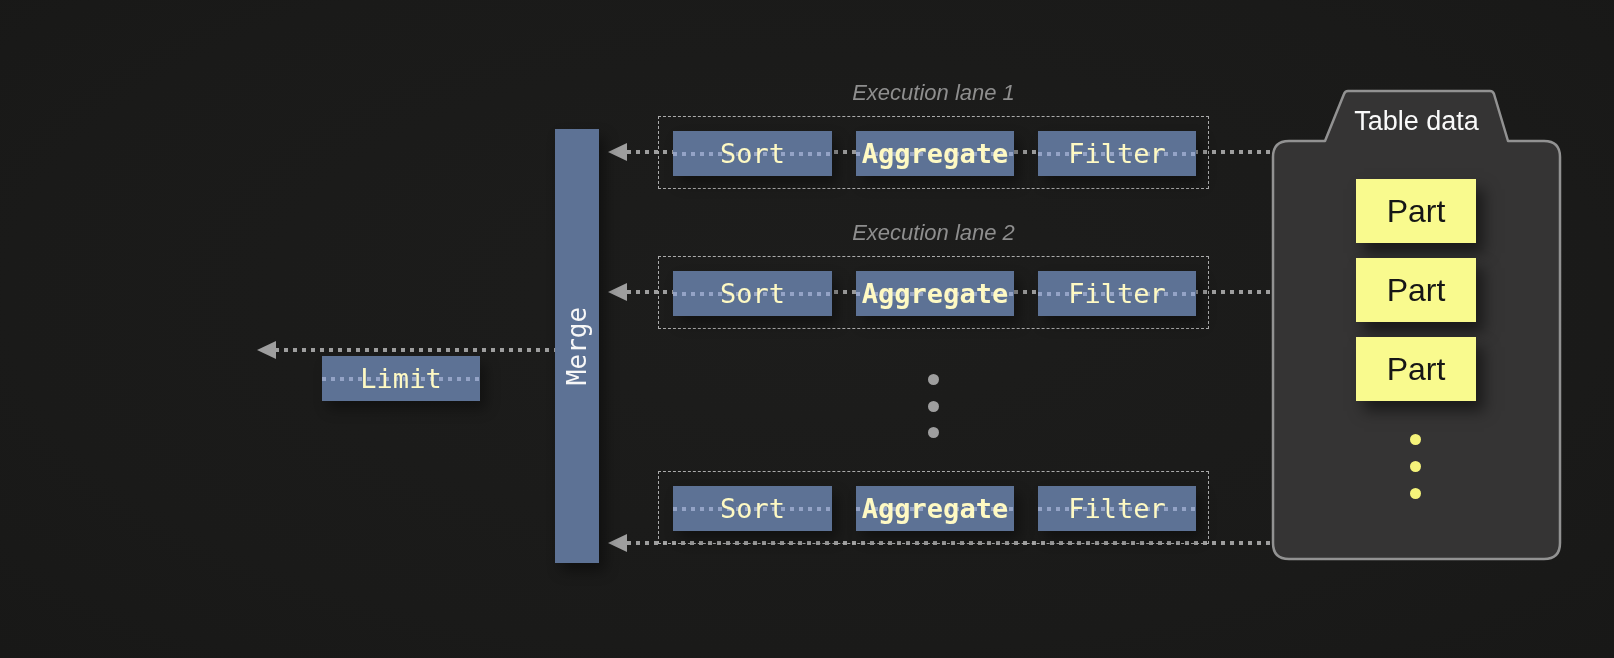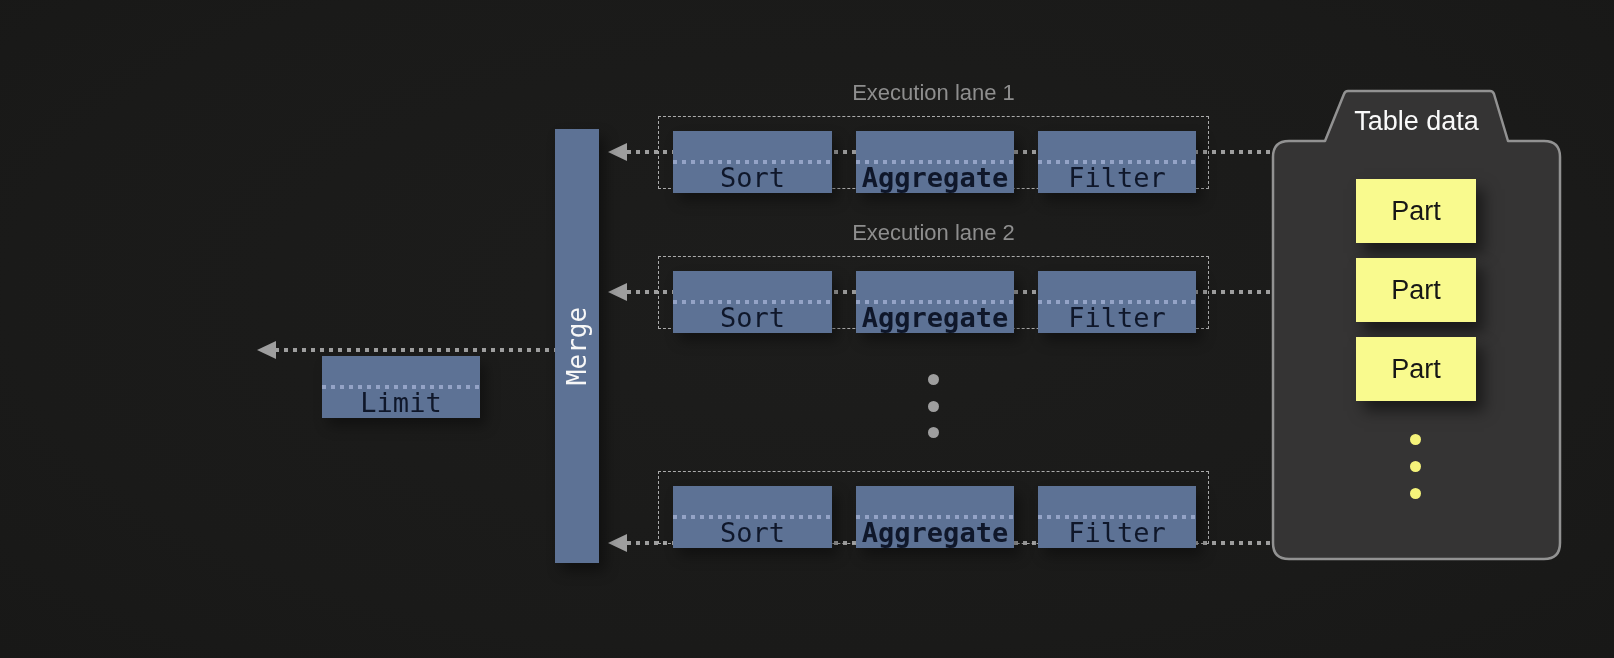--- a/index.html
+++ b/index.html
@@ -18,40 +18,40 @@
   }
   .arrow-left{
     position:absolute;width:0;height:0;
     border-top:9px solid transparent;
     border-bottom:9px solid transparent;
     border-right:19px solid #9e9e9e;
     z-index:2;
   }
   
   .opbox{
-    position:absolute;height:62px;
+    position:absolute;height:45px;
     background:#5d7295;
-    display:flex;align-items:flex-end;justify-content:center;
-    color:#0f172a;
+    display:flex;align-items:center;justify-content:center;
+    color:#fef9c3;
     font-family:"DejaVu Sans Mono", monospace;
     font-size:27px;
     box-shadow:6px 8px 12px rgba(0,0,0,0.35);
     z-index:3;
   }
   .box-dots{
     position:absolute;left:0;right:0;top:50%;margin-top:-2px;height:4px;
     background:repeating-linear-gradient(to right,rgba(151,166,201,0.95) 0 4px,transparent 4px 9px);
     z-index:1;
   }
   .opbox span{position:relative;z-index:2;}
   
   .lane{position:absolute;left:658px;width:551px;z-index:2;}
   .lane-title{
     height:26px;line-height:26px;text-align:center;
-    color:#8e8e8e;font-size:22px;margin-bottom:10px;
+    color:#8e8e8e;font-size:22px;margin-bottom:10px;font-style:italic;
   }
   .lane-frame{
     position:relative;height:71px;
     border:1px dashed #ababab;
     background:transparent;
   }
   .lane .op-sort{left:14px;top:14px;width:159px;}
   .lane .op-aggregate{left:197px;top:14px;width:158px;font-weight:bold;}
   .lane .op-filter{left:379px;top:14px;width:158px;}
   
@@ -82,21 +82,21 @@
   .table-wrap{position:absolute;left:1262px;top:85px;width:306px;height:480px;z-index:2;}
   .table-svg{position:absolute;left:0;top:0;}
   .table-title{
     position:absolute;left:63px;top:21px;width:183px;
     text-align:center;color:#fafafa;font-size:27px;z-index:2;
   }
   .part-box{
     position:absolute;left:1356px;width:120px;height:64px;
     background:#f9fa8e;
     display:flex;align-items:center;justify-content:center;
-    color:#161616;font-size:27px;
+    color:#161616;font-size:32px;
     box-shadow:8px 10px 14px rgba(0,0,0,0.5);
     z-index:3;
   }
 </style>
 </head>
 <body>
 
 <div class="stage">
 
 

